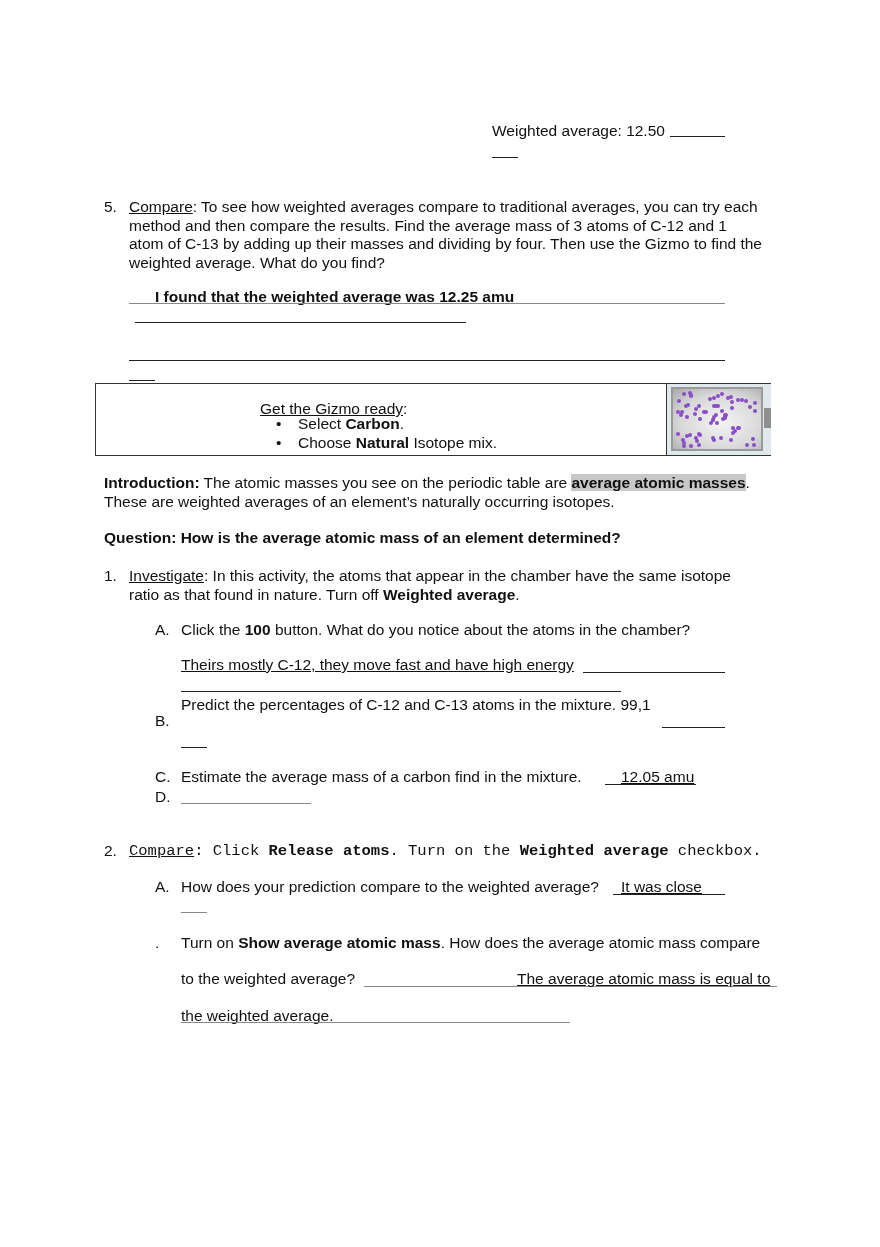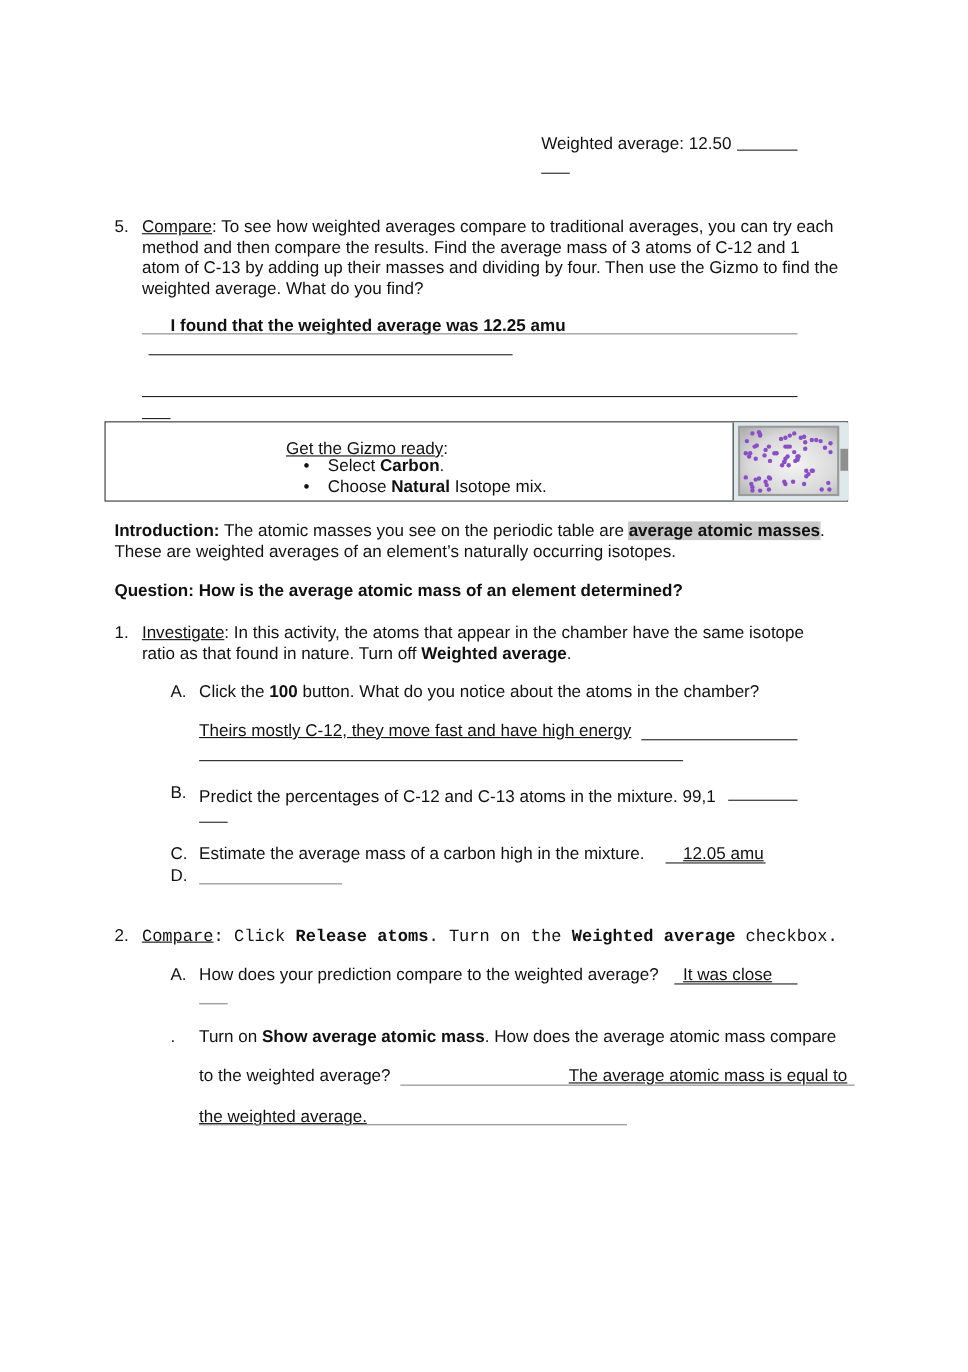--- a/index.html
+++ b/index.html
@@ -144,26 +144,26 @@
 
 <div class="abs" style="left:155px; top:621px;">A.</div>
 <div class="abs" style="left:181px; top:621px;">
   <span>Click the </span><b>100</b><span> button. What do you notice about the atoms in the chamber?</span>
 </div>
 <div class="abs u" style="left:181px; top:656px;">Theirs mostly C-12, they move fast and have high energy</div>
 <div class="line" style="left:583px; top:672px; width:142px;"></div>
 <div class="line" style="left:181px; top:691px; width:440px;"></div>
 
 <div class="abs" style="left:155px; top:712px;">B.</div>
-<div class="abs" style="left:181px; top:716px;">Predict the percentages of C-12 and C-13 atoms in the mixture. 99,1</div>
+<div class="abs" style="left:181px; top:696px;">Predict the percentages of C-12 and C-13 atoms in the mixture. 99,1</div>
 <div class="line" style="left:662px; top:727px; width:63px;"></div>
 <div class="line" style="left:181px; top:747px; width:26px;"></div>
 
 <div class="abs" style="left:155px; top:768px;">C.</div>
-<div class="abs" style="left:181px; top:768px;">Estimate the average mass of a carbon high in the mixture.</div>
+<div class="abs" style="left:181px; top:768px;">Estimate the average mass of a carbon find in the mixture.</div>
 <div class="abs u" style="left:621px; top:768px;">12.05 amu</div>
 <div class="line" style="left:605px; top:784px; width:91px;"></div>
 
 <div class="abs" style="left:155px; top:788px;">D.</div>
 <div class="line gray" style="left:181px; top:803px; width:130px;"></div>
 
 <div class="abs" style="left:104px; top:842px;">2.</div>
 <div class="abs" style="left:129px; top:842px;font-family:Liberation Mono, monospace;">
   <span class="u">Compare</span><span>: Click </span><b>Release atoms</b><span>. Turn on the </span><b>Weighted average</b><span> checkbox.</span>
 </div>

